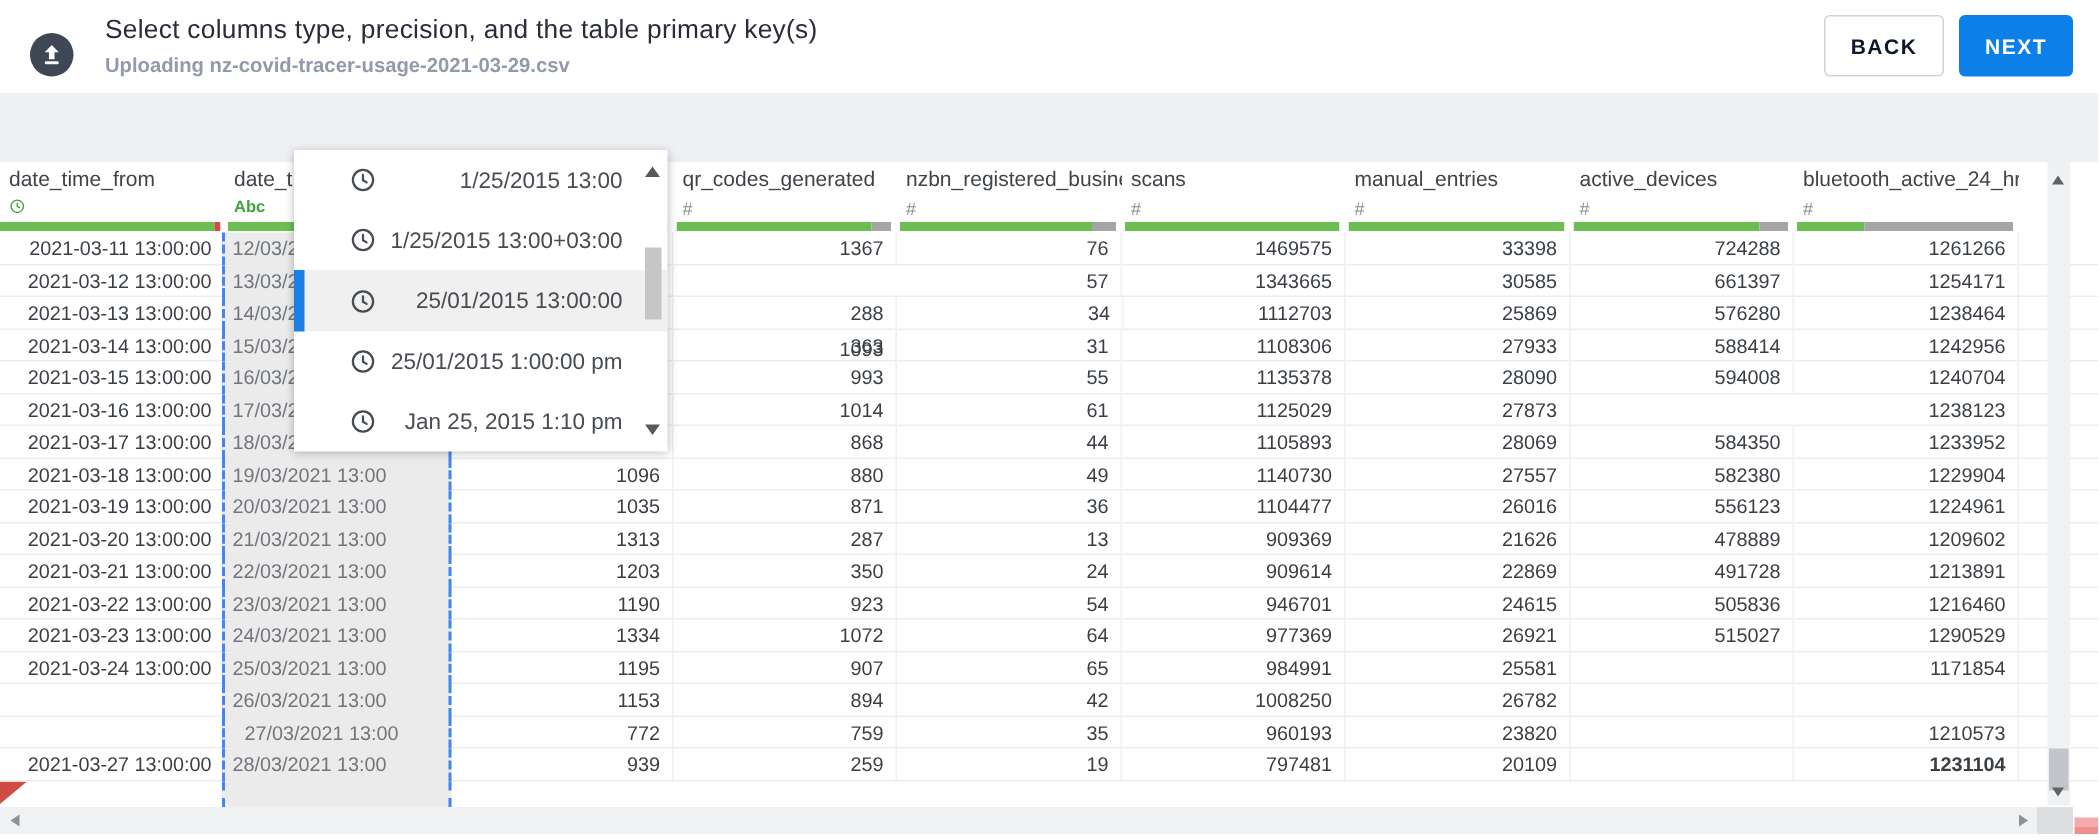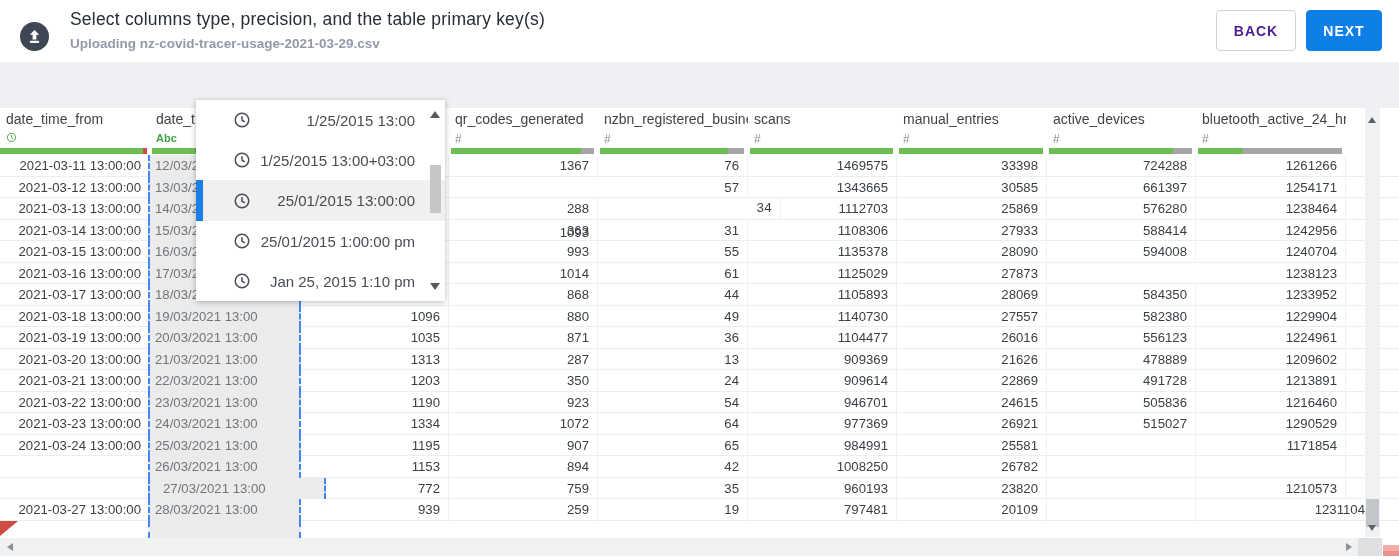--- a/index.html
+++ b/index.html
@@ -7,21 +7,21 @@
        font-family:"Liberation Sans",sans-serif;-webkit-font-smoothing:antialiased;}
 
   
   .top{position:absolute;top:0;left:0;right:0;height:62px;background:#fff;}
   .upload-badge{position:absolute;left:20px;top:22px;width:29px;height:29px;border-radius:50%;
        background:#3e4753;display:flex;align-items:center;justify-content:center;}
   .page-title{position:absolute;left:70px;top:9px;font-size:17.5px;font-weight:500;color:#272c37;letter-spacing:.2px;}
   .page-subtitle{position:absolute;left:70px;top:36px;font-size:13.5px;font-weight:600;color:#9199ab;}
   .btn{position:absolute;top:10px;height:41px;border-radius:4px;font-size:14px;font-weight:700;
        letter-spacing:1px;display:flex;align-items:center;justify-content:center;cursor:pointer;box-sizing:border-box;}
-  .btn-back{left:1216px;width:80px;background:#fff;border:1px solid #cfd3d8;color:#4c1d95;}
+  .btn-back{left:1216px;width:80px;background:#fff;border:1px solid #cfd3d8;color:#0f172a;}
   .btn-next{left:1306px;width:76px;background:#0d80e8;border:1px solid #0d80e8;color:#fff;}
 
   
   .toolbar{position:absolute;top:62px;left:0;right:0;height:46px;background:#eef0f3;}
   .tb-key{position:absolute;left:78px;top:78px;color:#3f4449;}
   .tb-check{position:absolute;left:124px;top:77px;width:17px;height:17px;background:#39404a;border-radius:3px;
        box-shadow:0 0 0 1.5px #7fb0ea;display:flex;align-items:center;justify-content:center;cursor:pointer;}
   .tb-text{position:absolute;left:152px;top:68px;width:34px;height:34px;background:#e3e4e6;border:1px solid #aeb2b7;
        border-radius:2px;display:flex;align-items:center;justify-content:center;font-weight:700;font-size:15px;
        color:#3c4654;font-variant:small-caps;box-sizing:border-box;cursor:pointer;}
@@ -233,21 +233,21 @@
           <div class="cell" style="left: 748px; width: 149px;">1343665</div>
           <div class="cell" style="left: 897px; width: 150px;">30585</div>
           <div class="cell" style="left: 1047px; width: 149px;">661397</div>
           <div class="cell" style="left: 1196px; width: 150px;">1254171</div>
         </div>
         <div class="row" style="top: 90px;">
           <div class="cell" style="left: 0px; width: 150px;">2021-03-13 13:00:00</div>
           <div class="cell c-sel" style="left: 148px; width: 153px;">14/03/2021 13:00</div>
           <div class="cell" style="left: 299px; width: 150px;"></div>
           <div class="cell" style="left: 449px; width: 149px;">288</div>
-          <div class="cell" style="left: 631px; width: 150px; font-family: Liberation Mono, monospace;">34</div>
+          <div class="cell" style="left: 599px; width: 150px;">34</div>
           <div class="cell" style="left: 748px; width: 149px;">1112703</div>
           <div class="cell" style="left: 897px; width: 150px;">25869</div>
           <div class="cell" style="left: 1047px; width: 149px;">576280</div>
           <div class="cell" style="left: 1196px; width: 150px;">1238464</div>
         </div>
         <div class="row" style="top: 111.5px;">
           <div class="cell" style="left: 0px; width: 150px;">2021-03-14 13:00:00</div>
           <div class="cell c-sel" style="left: 148px; width: 153px;">15/03/2021 13:00</div>
           <div class="cell" style="left: 299px; width: 150px;"></div>
           <div class="cell" style="left: 449px; width: 149px;">363</div>
@@ -370,39 +370,39 @@
           <div class="cell c-sel" style="left: 148px; width: 153px;">26/03/2021 13:00</div>
           <div class="cell" style="left: 299px; width: 150px;">1153</div>
           <div class="cell" style="left: 449px; width: 149px;">894</div>
           <div class="cell" style="left: 598px; width: 150px;">42</div>
           <div class="cell" style="left: 748px; width: 149px;">1008250</div>
           <div class="cell" style="left: 897px; width: 150px;">26782</div>
           <div class="cell" style="left: 1047px; width: 149px;"></div>
           <div class="cell" style="left: 1196px; width: 150px;"></div>
         </div>
         <div class="row" style="top: 369.5px;">
-          <div class="cell c-sel" style="left: 148px; width: 178px; padding-left: 13px;">27/03/2021 13:00</div>
+          <div class="cell c-sel" style="left: 148px; width: 153px; padding-left: 13px;">27/03/2021 13:00</div>
           <div class="cell" style="left: 299px; width: 150px;">772</div>
           <div class="cell" style="left: 449px; width: 149px;">759</div>
           <div class="cell" style="left: 598px; width: 150px;">35</div>
           <div class="cell" style="left: 748px; width: 149px;">960193</div>
           <div class="cell" style="left: 897px; width: 150px;">23820</div>
           <div class="cell" style="left: 1047px; width: 149px;"></div>
           <div class="cell" style="left: 1196px; width: 150px;">1210573</div>
         </div>
         <div class="row" style="top: 391px;">
           <div class="cell" style="left: 0px; width: 150px;">2021-03-27 13:00:00</div>
           <div class="cell c-sel" style="left: 148px; width: 153px;">28/03/2021 13:00</div>
           <div class="cell" style="left: 299px; width: 150px;">939</div>
           <div class="cell" style="left: 449px; width: 149px;">259</div>
           <div class="cell" style="left: 598px; width: 150px;">19</div>
           <div class="cell" style="left: 748px; width: 149px;">797481</div>
           <div class="cell" style="left: 897px; width: 150px;">20109</div>
           <div class="cell" style="left: 1047px; width: 149px;"></div>
-          <div class="cell" style="left: 1224px; width: 150px;">1231104</div>
+          <div class="cell" style="left: 1196px; width: 150px; font-weight: bold;">1231104</div>
         </div>
       </div>
     <div class="col2-tail"></div>
     <div class="err-flag"></div>
   </div>
 
   <div class="dropdown">
     <div id="dd-items">
         <div class="dd-item">
           <svg class="clk" width="18" height="18" viewBox="0 0 24 24" fill="none" stroke="currentColor" stroke-width="2">

